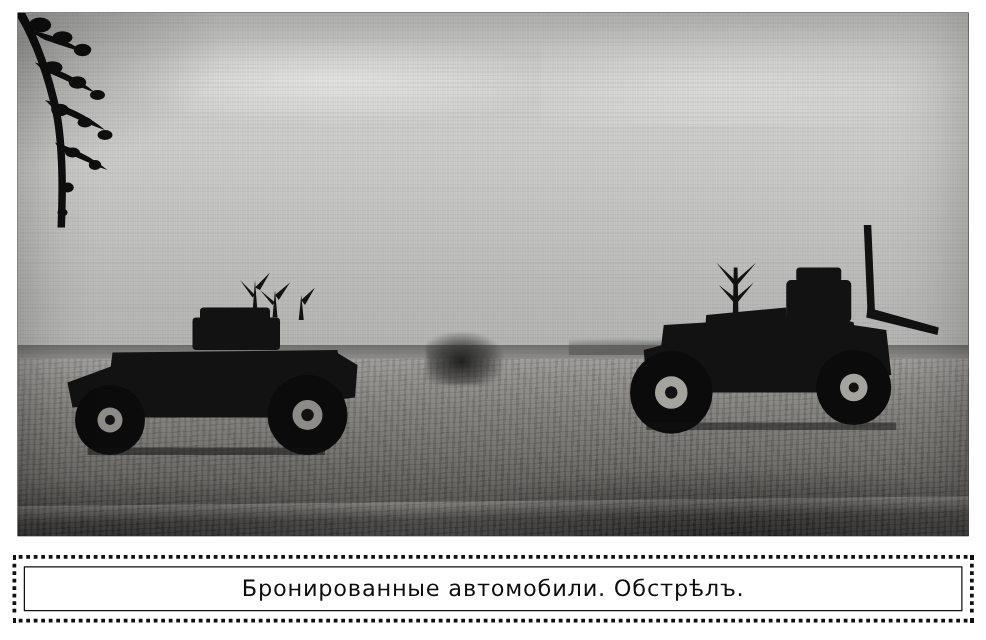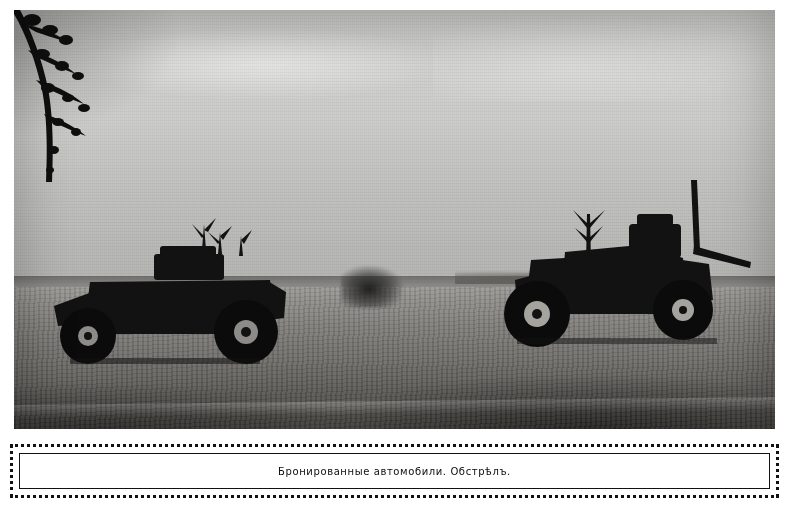--- a/index.html
+++ b/index.html
@@ -187,21 +187,21 @@
     right: 6px;
     bottom: 6px;
     border: 1px solid #111111;
     box-sizing: border-box;
     display: flex;
     align-items: center;
     justify-content: center;
   }
   .caption-text {
     font-family: "DejaVu Sans", sans-serif;
-    font-size: 10px;
+    font-size: 18px;
     letter-spacing: 0.6px;
     color: #0d0d0d;
     white-space: nowrap;
   }
 </style>
 </head>
 <body>
 
 <div class="page">
 

